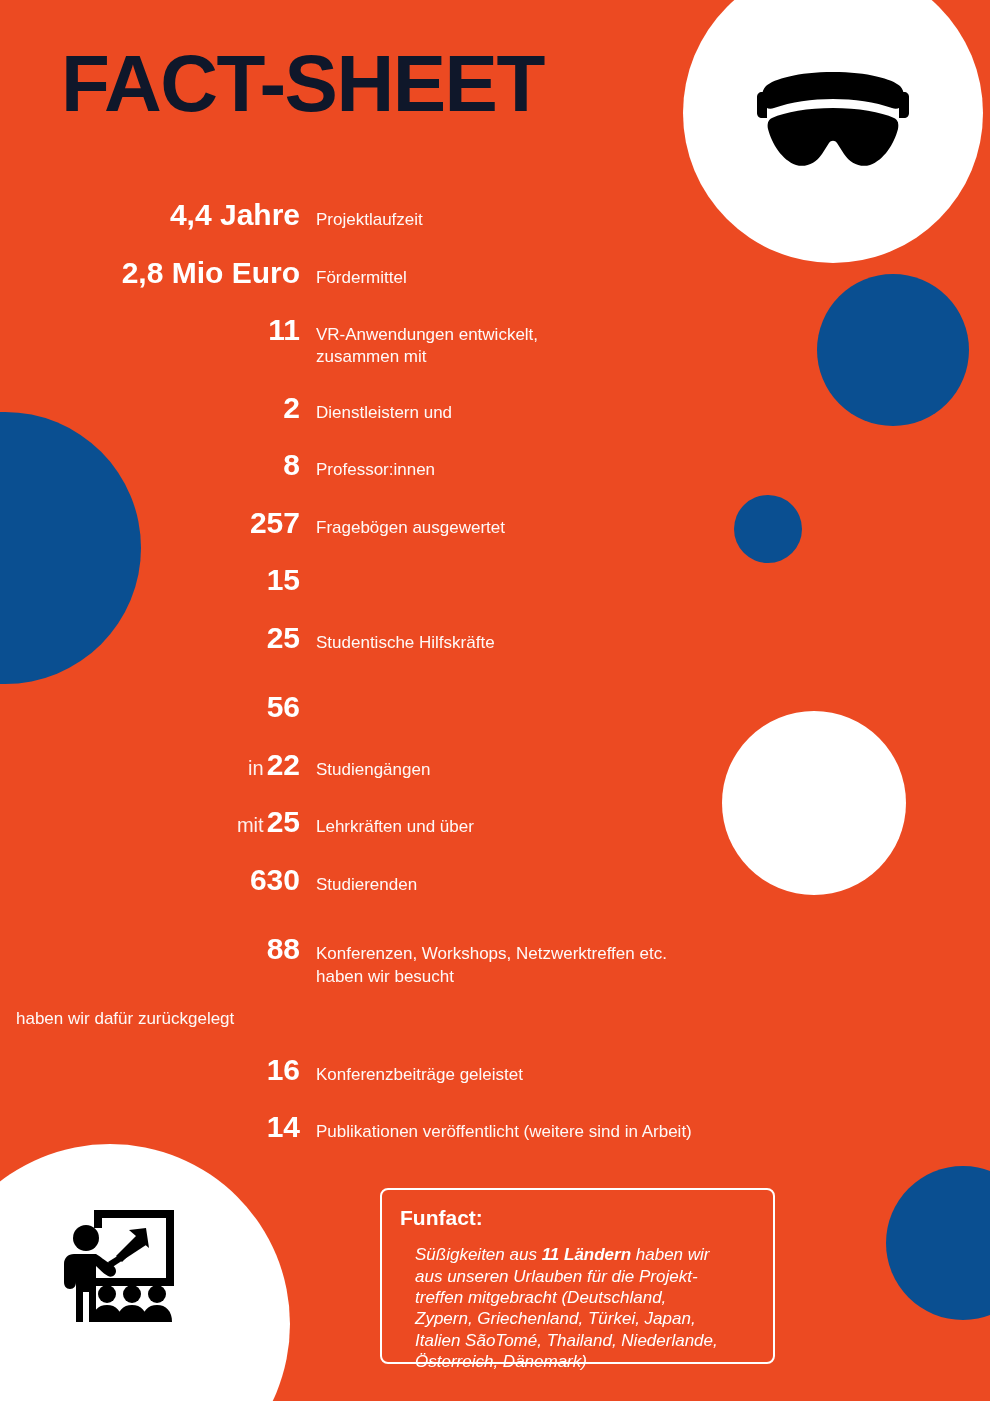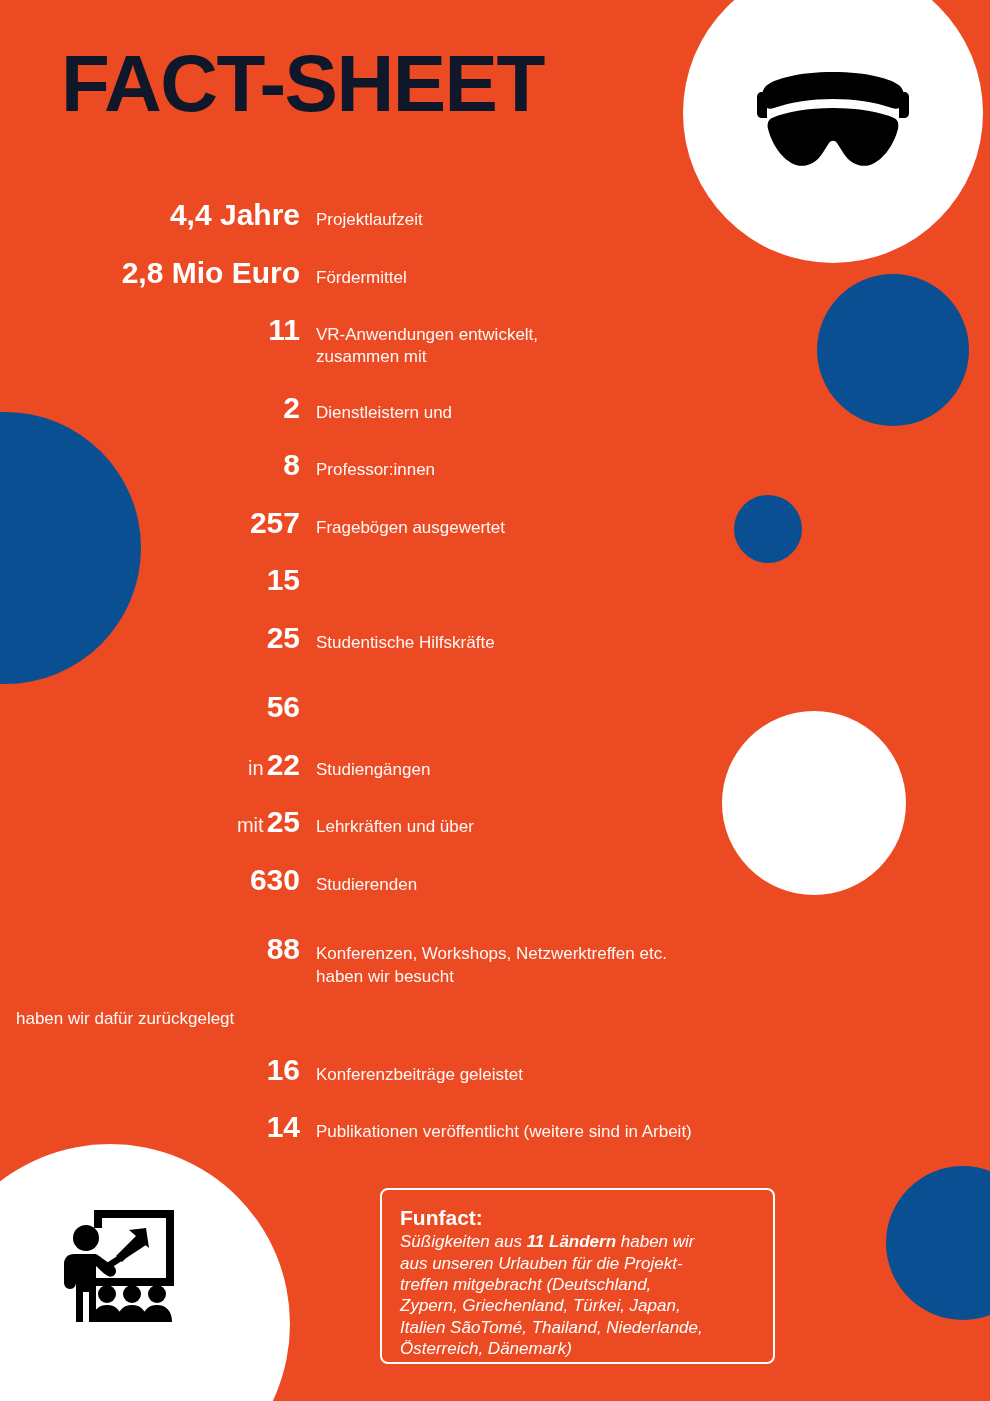--- a/index.html
+++ b/index.html
@@ -136,21 +136,21 @@
     font-size: 21px;
     font-weight: 700;
     line-height: 1.1;
     margin: 0 0 2px 0;
   }
   .funfact .ff-body {
     color: #ffffff;
     font-size: 17px;
     font-style: italic;
     line-height: 1.26;
-    margin: 0;
+    margin: 15px;
     white-space: pre-line;
   }
   .funfact .ff-body b { font-weight: 700; font-style: italic; }
 </style>
 </head>
 <body>
 
 <div id="poster">
 
   <div class="deco deco-blue-right-top"></div>

